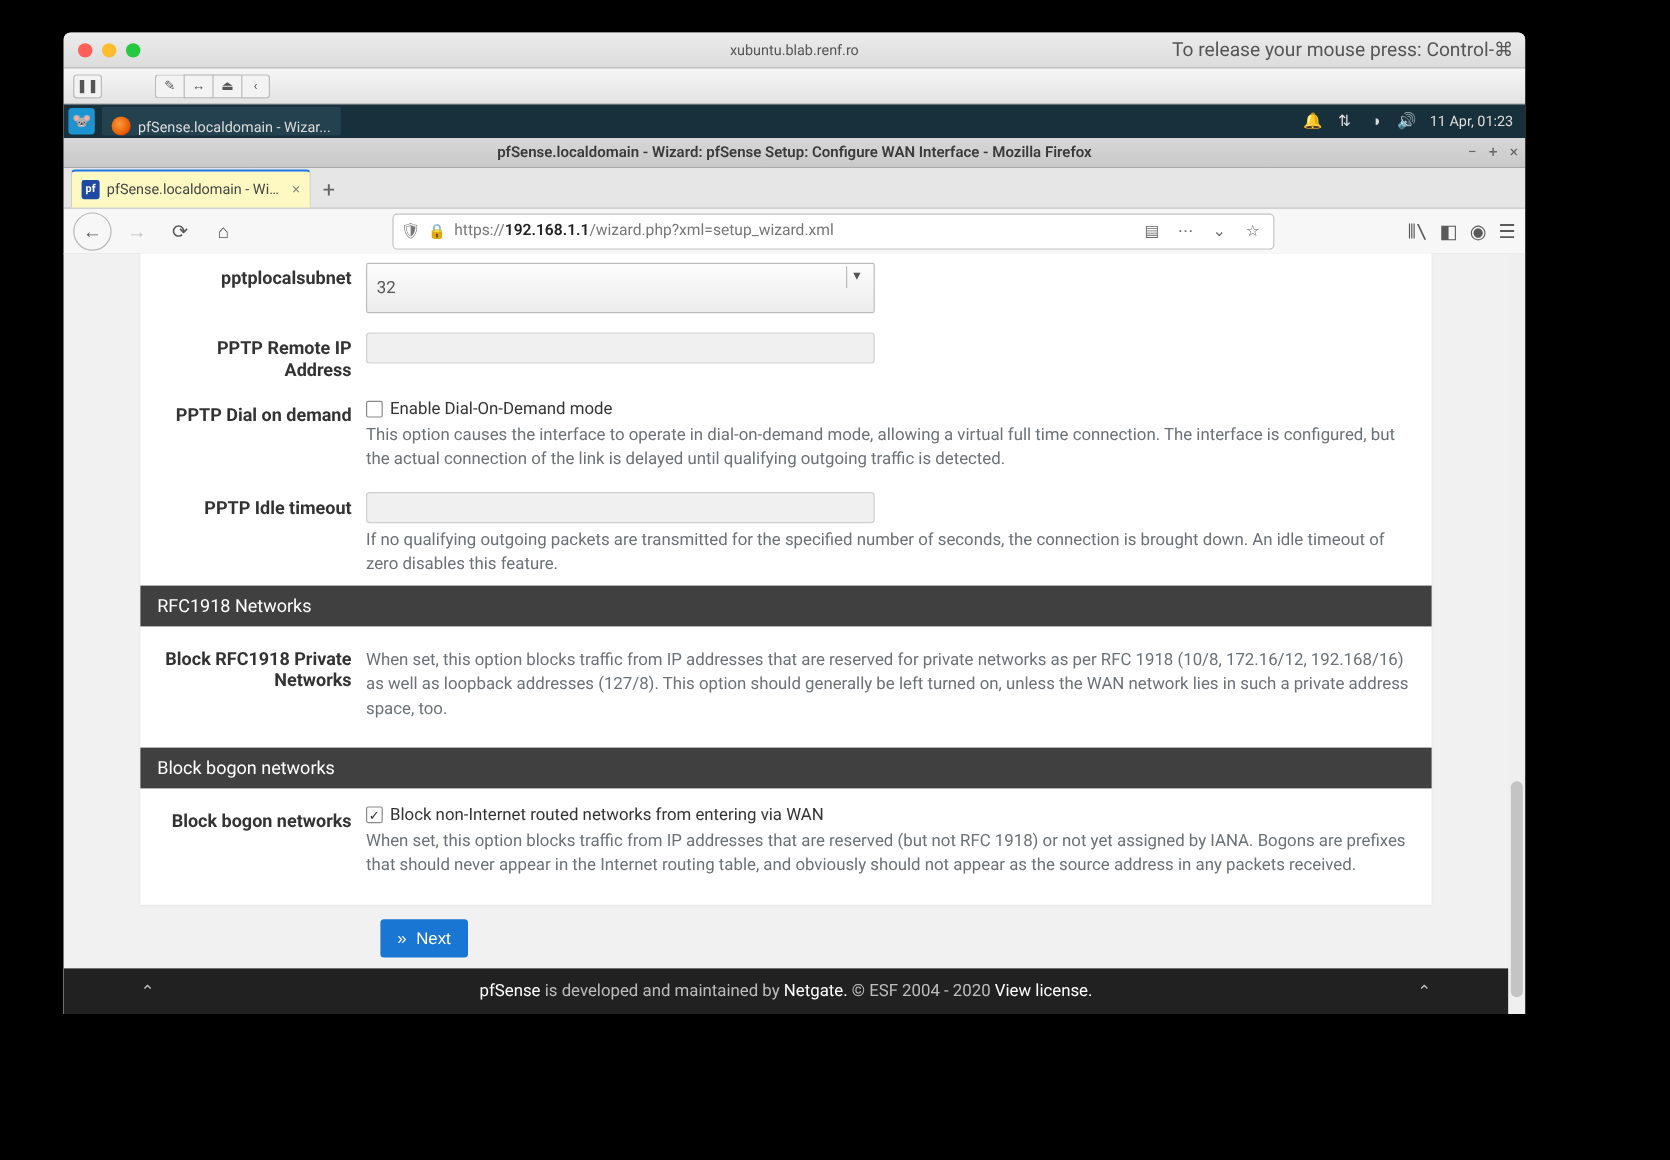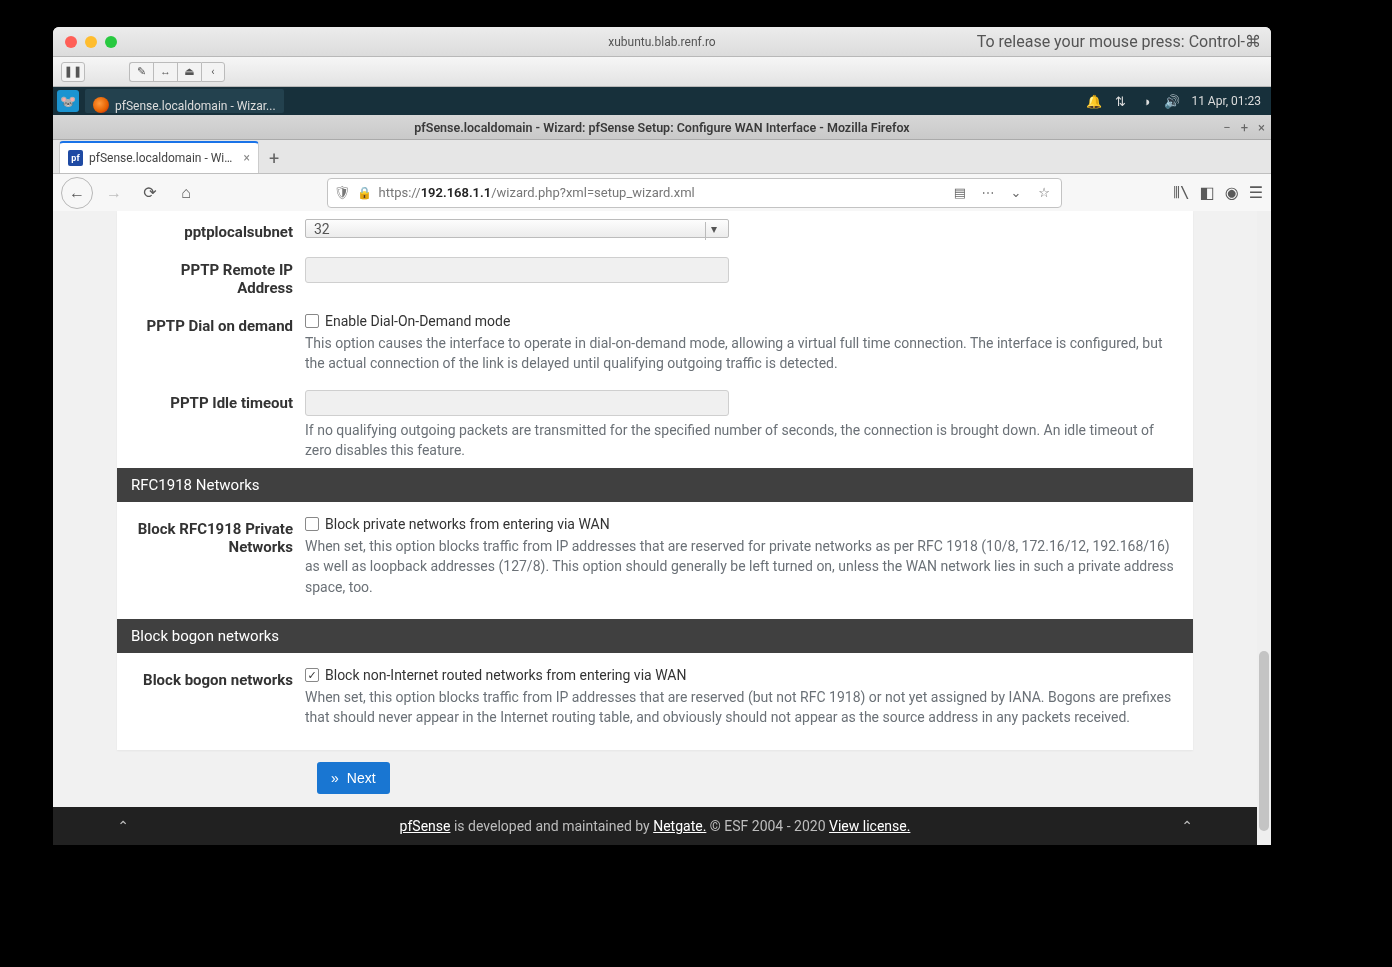--- a/index.html
+++ b/index.html
@@ -73,21 +73,21 @@
     border-bottom:1px solid #aaa;display:flex;align-items:center;position:relative;
   }
   .ff-title-text{position:absolute;left:0;right:0;text-align:center;font-size:12.5px;color:#3a3a3a;font-weight:600;}
   .ff-wbtns{position:absolute;right:6px;display:flex;gap:10px;color:#666;font-size:13px;}
   
   .ff-tabs {
     height:34px;background:#e6e6e6;border-bottom:1px solid #bfbfbf;
     display:flex;align-items:flex-end;padding-left:6px;
   }
   .ff-tab{
-    height:32px;width:200px;background:#ffffff;border:1px solid #ccc;border-bottom:none;
+    height:32px;width:200px;background:#fef9c3;border:1px solid #ccc;border-bottom:none;
     border-radius:4px 4px 0 0;display:flex;align-items:center;gap:6px;padding:0 8px;
     font-size:12px;color:#444;border-top:2px solid #1a73e8;
   }
   .ff-tab .pfico{width:16px;height:16px;background:#1f4aa3;border-radius:2px;display:flex;align-items:center;justify-content:center;color:#fff;font-size:9px;font-weight:700;}
   .ff-tab .close{margin-left:auto;color:#888;cursor:pointer;}
   .ff-newtab{width:30px;height:30px;display:flex;align-items:center;justify-content:center;color:#666;font-size:18px;}
   
   .ff-nav{
     height:38px;background:#f7f7f7;border-bottom:1px solid #ccc;
     display:flex;align-items:center;gap:6px;padding:0 8px;
@@ -121,21 +121,21 @@
   }
   
   .form-row{display:flex;align-items:flex-start;padding:8px 18px;}
   .form-label{
     flex:0 0 170px;text-align:right;color:#333;font-weight:700;font-size:15px;
     padding-right:12px;padding-top:4px;
   }
   .form-ctrl{flex:1;}
   .form-help{color:#6b7177;font-size:14px;line-height:1.45;margin-top:4px;}
   .select{
-    width:424px;height:19px;background:linear-gradient(#fdfdfd,#ececec);
+    width:424px;height:42px;background:linear-gradient(#fdfdfd,#ececec);
     border:1px solid #bcbcbc;border-radius:2px;display:flex;align-items:center;
     padding:0 8px;color:#555;font-size:14px;position:relative;
   }
   .select::after{
     content:"▾";position:absolute;right:6px;top:2px;color:#555;font-size:12px;
     width:16px;height:18px;border-left:1px solid #bbb;text-align:center;
   }
   .input{
     width:424px;height:26px;background:#f0f0f0;border:1px solid #cfcfcf;border-radius:3px;
   }
@@ -156,21 +156,21 @@
   .pf-footer{
     position:absolute;left:0;right:14px;bottom:0;height:38px;
     background:#212121;color:#bdbdbd;font-size:14px;
     display:flex;align-items:center;justify-content:center;
   }
   .pf-footer .f-left,.pf-footer .f-right{
     position:absolute;top:9px;width:20px;height:20px;color:#bdbdbd;
     display:flex;align-items:center;justify-content:center;
   }
   .pf-footer .f-left{left:60px;} .pf-footer .f-right{right:60px;}
-  .pf-footer .bold{color:#fff;text-decoration:underline;}
+  .pf-footer .bold{color:#fff;}
   
   .scrollbar{
     position:absolute;right:0;top:0;bottom:0;width:14px;background:#efefef;
   }
   .scrollbar .thumb{
     position:absolute;left:2px;right:2px;top:440px;height:180px;
     background:#c4c4c4;border-radius:6px;
   }
 </style>
 </head>
@@ -294,24 +294,20 @@
             <div class="input"></div>
             <div class="form-help">If no qualifying outgoing packets are transmitted for the specified number of seconds, the connection is brought down. An idle timeout of zero disables this feature.</div>
           </div>
         </div>
 
         <div class="panel-head">RFC1918 Networks</div>
         <div class="panel-body">
           <div class="form-row">
             <div class="form-label">Block RFC1918 Private Networks</div>
             <div class="form-ctrl">
-              <div class="chkline">
-                <div class="chk"></div>
-                <span>Block private networks from entering via WAN</span>
-              </div>
               <div class="form-help">When set, this option blocks traffic from IP addresses that are reserved for private networks as per RFC 1918 (10/8, 172.16/12, 192.168/16) as well as loopback addresses (127/8). This option should generally be left turned on, unless the WAN network lies in such a private address space, too.</div>
             </div>
           </div>
         </div>
 
         <div class="panel-head">Block bogon networks</div>
         <div class="panel-body">
           <div class="form-row">
             <div class="form-label">Block bogon networks</div>
             <div class="form-ctrl">

